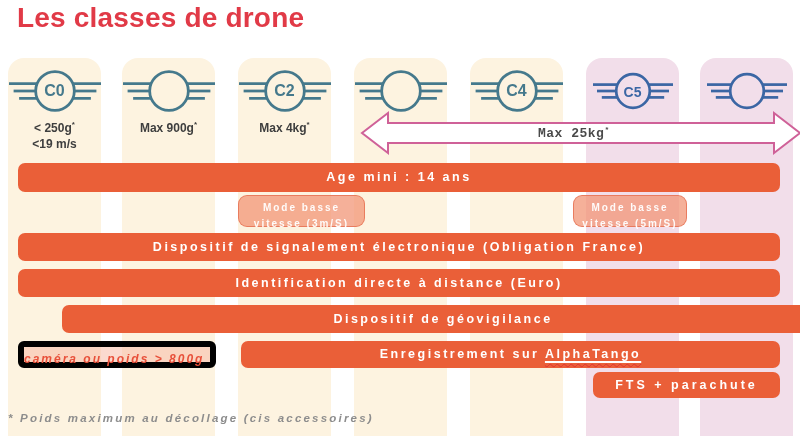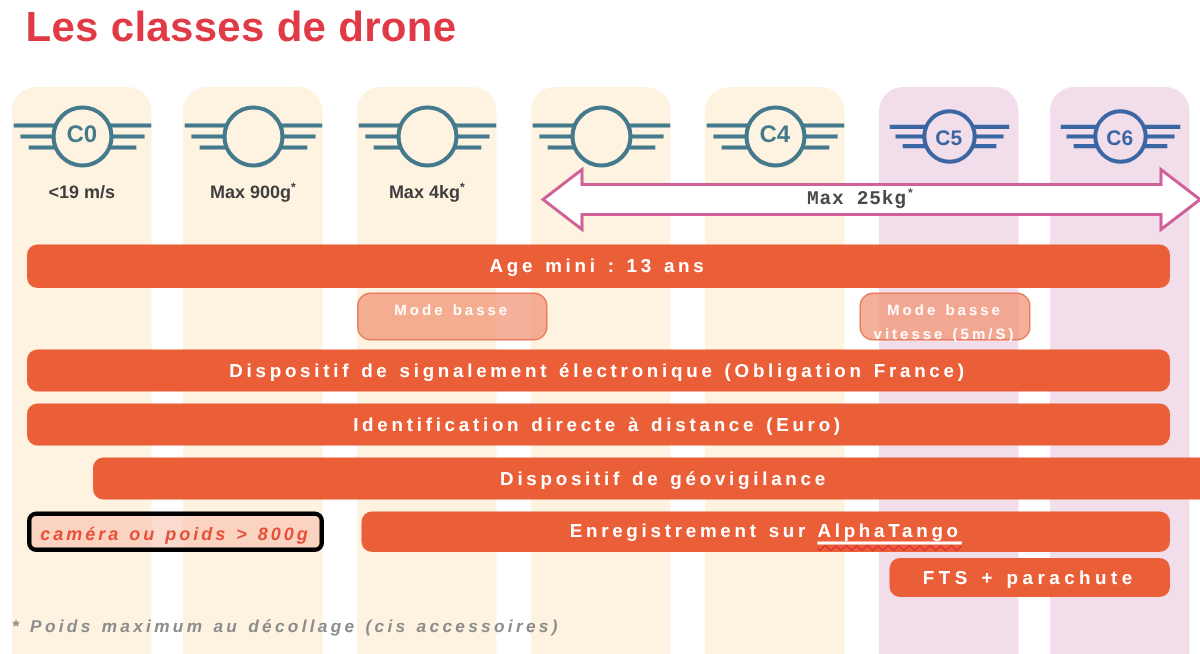--- a/index.html
+++ b/index.html
@@ -43,23 +43,23 @@
 
   .low-badge{position:absolute;top:195px;height:32px;border-radius:9px;
     background:rgba(241,146,114,0.72);border:1px solid rgba(232,116,86,0.85);
     color:rgba(255,255,255,0.95);font-weight:bold;font-size:10px;letter-spacing:2px;
     text-align:center;box-sizing:border-box;padding-top:4px;line-height:1.55;}
   .low-badge.b3{left:238px;width:127px;}
   .low-badge.b5{left:573px;width:114px;}
 
   .camera-badge{position:absolute;top:341px;left:18px;width:198px;height:27px;
     line-height:25px;box-sizing:border-box;border-radius:6px;
-    background:rgba(248,182,160,0.5);border:3px solid #000000;
+    background:rgba(248,182,160,0.5);border:6px solid #000000;
     color:#e8503a;font-style:italic;font-weight:bold;font-size:12px;
-    letter-spacing:2px;text-align:center;white-space:nowrap;}
+    letter-spacing:2px;white-space:nowrap;}
 
   .spellwavy{text-decoration:underline wavy #e03333;text-decoration-thickness:1px;
     text-underline-offset:5px;}
   .link-underline{text-decoration:underline;text-decoration-color:#ffffff;
     text-decoration-thickness:1.5px;text-underline-offset:2.5px;}
 
   .footnote{position:absolute;left:8px;top:412px;font-size:11.5px;font-weight:bold;
     font-style:italic;color:#8d8d8d;letter-spacing:2.2px;white-space:nowrap;}
 </style>
 </head>
@@ -78,20 +78,21 @@
             <line x1="5" y1="25" x2="30" y2="25"></line>
             <line x1="11" y1="33" x2="31" y2="33"></line>
           <line x1="69" y1="17" x2="100" y2="17"></line>
             <line x1="70" y1="25" x2="95" y2="25"></line>
             <line x1="69" y1="33" x2="89" y2="33"></line>
         </g>
       </svg>
       <span class="badge-label">C0</span>
     </div>
     <div class="weight">
+      <div><span>&lt; 250g</span><sup>*</sup></div>
       <div>&lt;19 m/s</div>
     </div>
   </div>
 
   <div class="col cream" style="left:122px">
     <div class="badge">
       <svg width="92" height="46" viewBox="0 0 100 50">
         <g stroke="#45798c" stroke-width="3" fill="none">
           <circle cx="50" cy="25" r="21"></circle>
           <line x1="0" y1="17" x2="31" y2="17"></line>
@@ -114,20 +115,21 @@
         <g stroke="#45798c" stroke-width="3" fill="none">
           <circle cx="50" cy="25" r="21"></circle>
           <line x1="0" y1="17" x2="31" y2="17"></line>
             <line x1="5" y1="25" x2="30" y2="25"></line>
             <line x1="11" y1="33" x2="31" y2="33"></line>
           <line x1="69" y1="17" x2="100" y2="17"></line>
             <line x1="70" y1="25" x2="95" y2="25"></line>
             <line x1="69" y1="33" x2="89" y2="33"></line>
         </g>
       </svg>
+      <span class="badge-label">C2</span>
     </div>
     <div class="weight">
       <div><span>Max 4kg</span><sup>*</sup></div>
     </div>
   </div>
 
   <div class="col cream" style="left:354px">
     <div class="badge">
       <svg width="92" height="46" viewBox="0 0 100 50">
         <g stroke="#45798c" stroke-width="3" fill="none">
@@ -183,35 +185,35 @@
         <g stroke="#3b66a4" stroke-width="3.4" fill="none">
           <circle cx="50" cy="25" r="21"></circle>
           <line x1="0" y1="17" x2="31" y2="17"></line>
             <line x1="5" y1="25" x2="30" y2="25"></line>
             <line x1="11" y1="33" x2="31" y2="33"></line>
           <line x1="69" y1="17" x2="100" y2="17"></line>
             <line x1="70" y1="25" x2="95" y2="25"></line>
             <line x1="69" y1="33" x2="89" y2="33"></line>
         </g>
       </svg>
-      <span class="badge-label">C6</span>
     </div>
   </div>
 
   <div class="arrow-wrap">
     <svg width="442" height="48">
       <polygon points="2,24 28,4 28,14 414,14 414,4 440,24 414,44 414,34 28,34 28,44" fill="#ffffff" stroke="#cf6198" stroke-width="2" stroke-linejoin="miter"></polygon>
     </svg>
     <span class="arrow-label"><span>Max 25kg</span><sup>*</sup></span>
   </div>
 
-  <div class="bar age">Age mini : 13 ans</div>
+  <div class="bar age">Age mini : 14 ans</div>
 
   <div class="low-badge b3">
     <div>Mode basse</div>
+    <div>vitesse (3m/S)</div>
   </div>
   <div class="low-badge b5">
     <div>Mode basse</div>
     <div>vitesse (5m/S)</div>
   </div>
 
   <div class="bar signalement">Dispositif de signalement électronique (Obligation France)</div>
   <div class="bar identification">Identification directe à distance (Euro)</div>
   <div class="bar geovigilance">Dispositif de géovigilance</div>
 

